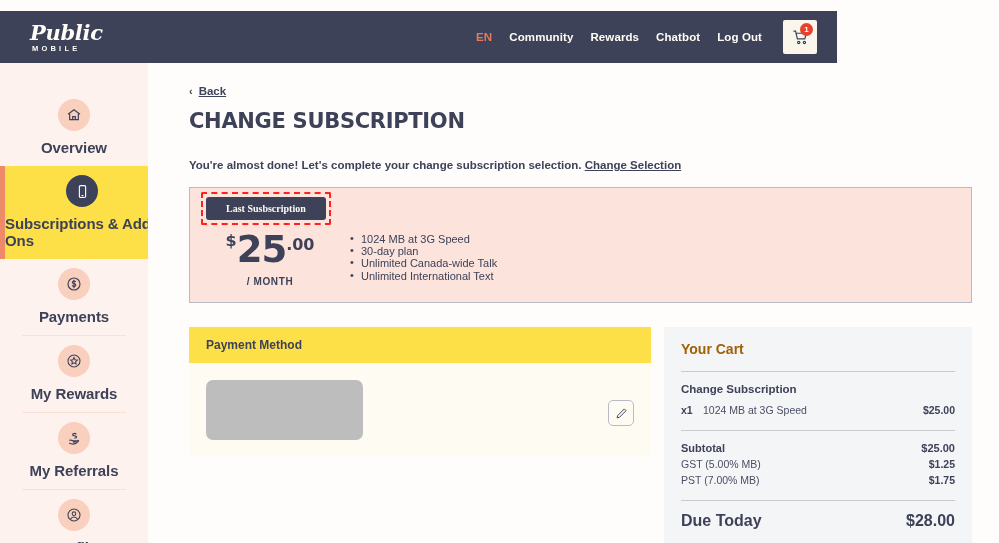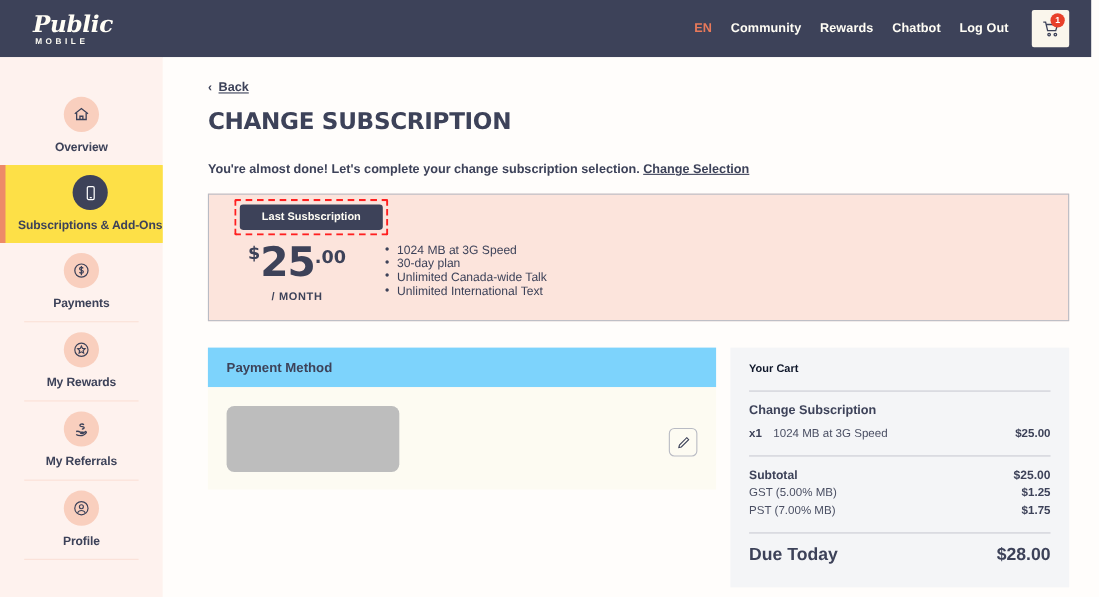--- a/index.html
+++ b/index.html
@@ -5,24 +5,25 @@
   * { box-sizing: border-box; margin: 0; padding: 0; }
   html, body {
     width: 999px; height: 543px;
     font-family: "Liberation Sans", sans-serif;
     background: #FFFDFB;
     overflow: hidden;
   }
 
   
   .header {
-    height: 52px; width: 992px;
+    height: 52px; width: 837px;
     background: #3D4259;
     display: flex; align-items: center;
     position: relative;
+    margin-top: 11px;
   }
   .logo-wrap { margin-left: 30px; line-height: 1; }
   .logo-main {
     font-family: "DejaVu Serif", serif;
     font-style: italic; font-weight: bold;
     font-size: 21px; color: #FFFDF5;
     letter-spacing: -0.3px;
   }
   .logo-sub {
     font-size: 7.5px; font-weight: bold;
@@ -70,22 +71,22 @@
     display: flex; flex-direction: column; align-items: center;
     padding: 9px 0 10px 0; cursor: pointer;
   }
   .side-icon {
     width: 32px; height: 32px; border-radius: 50%;
     background: #F9CFBE;
     display: flex; align-items: center; justify-content: center;
     margin-bottom: 8px;
   }
   .side-label {
-    font-size: 11px; font-weight: bold;
-    color: #3D4259; letter-spacing: -0.1px; text-align: center;
+    font-size: 15px; font-weight: bold;
+    color: #3D4259; letter-spacing: -0.1px;
   }
   .side-sep { height: 1px; background: #FBE0D6; margin: 0 22px; }
 
   .side-item.active {
     background: #fde047;
     box-shadow: 0 2px 7px rgba(0,0,0,0.13);
     padding-left: 5px;
     margin-right: -11px;
     clip-path: polygon(0 0, calc(100% - 11px) 0, 100% 50%, calc(100% - 11px) 100%, 0 100%);
   }
@@ -119,23 +120,24 @@
   .lead-row { font-size: 11.5px; font-weight: bold; color: #3D4259; margin-bottom: 16px; }
   .lead-link { text-decoration: underline; cursor: pointer; text-align: center; }
 
   
   .plan-card {
     background: #FCE4DC; border: 1px solid #B9BBC4;
     height: 116px; position: relative;
     margin-right: 0; padding: 11px 0 0 0;
   }
   .badge-hl {
-    position: absolute; left: 23px; top: 4px;
+    position: absolute; left: 11px; top: 4px;
     border: 2px dashed #FF2020; padding: 3px;
     border-radius: 2px;
+    font-family: Liberation Serif, serif;
   }
   .badge {
     background: #3D4259; color: #FFFDF5;
     font-size: 10px; font-weight: bold;
     padding: 6px 20px; border-radius: 3px;
     cursor: pointer; white-space: nowrap;
   }
   .plan-body { display: flex; padding-top: 32px; }
   .price-col { width: 160px; text-align: center; }
   .price {
@@ -156,21 +158,21 @@
     position: relative; padding-left: 11px;
   }
   .feat-list li::before {
     content: "•"; position: absolute; left: 0; top: -1px; font-size: 11px;
   }
 
   
   .lower { display: flex; gap: 13px; margin-top: 24px; }
   .pay-panel { flex: 1; }
   .pay-head {
-    background: #7dd3fc; padding: 11px 17px;
+    background: #fde047; padding: 11px 17px;
     font-size: 12px; font-weight: bold; color: #3D4259;
   }
   .pay-body {
     background: #FDFBF2; height: 93px;
     display: flex; align-items: center;
     padding: 0 17px; position: relative;
   }
   .masked {
     width: 157px; height: 60px;
     background: #BDBDBD; border-radius: 7px;
@@ -180,21 +182,21 @@
     width: 26px; height: 26px;
     border: 1px solid #B9BBC4; border-radius: 5px;
     background: #FDFBF2;
     display: flex; align-items: center; justify-content: center;
     cursor: pointer;
   }
 
   
   .cart-panel { width: 308px; flex: none; }
   .cart-box { background: #F4F5F7; padding: 14px 17px 16px 17px; }
-  .cart-title { font-size: 10px; font-weight: bold; color: #0f172a; }
+  .cart-title { font-size: 14px; font-weight: bold; color: #a16207; }
   .hr { height: 1px; background: #C9CBD3; margin: 14px 0 11px 0; }
   .cart-sec-title { font-size: 11.5px; font-weight: bold; color: #3D4259; margin-bottom: 9px; }
   .line {
     display: flex; align-items: flex-end;
     font-size: 10.5px; color: #4A4F63; margin-bottom: 4px;
   }
   .line .qty { font-weight: bold; color: #3D4259; width: 22px; flex: none; }
   .line .nm { flex: 1; }
   .line .amt { font-weight: bold; color: #3D4259; }
   .line.bold .nm, .line.bold .amt { font-weight: bold; font-size: 11px; color: #3D4259; }

